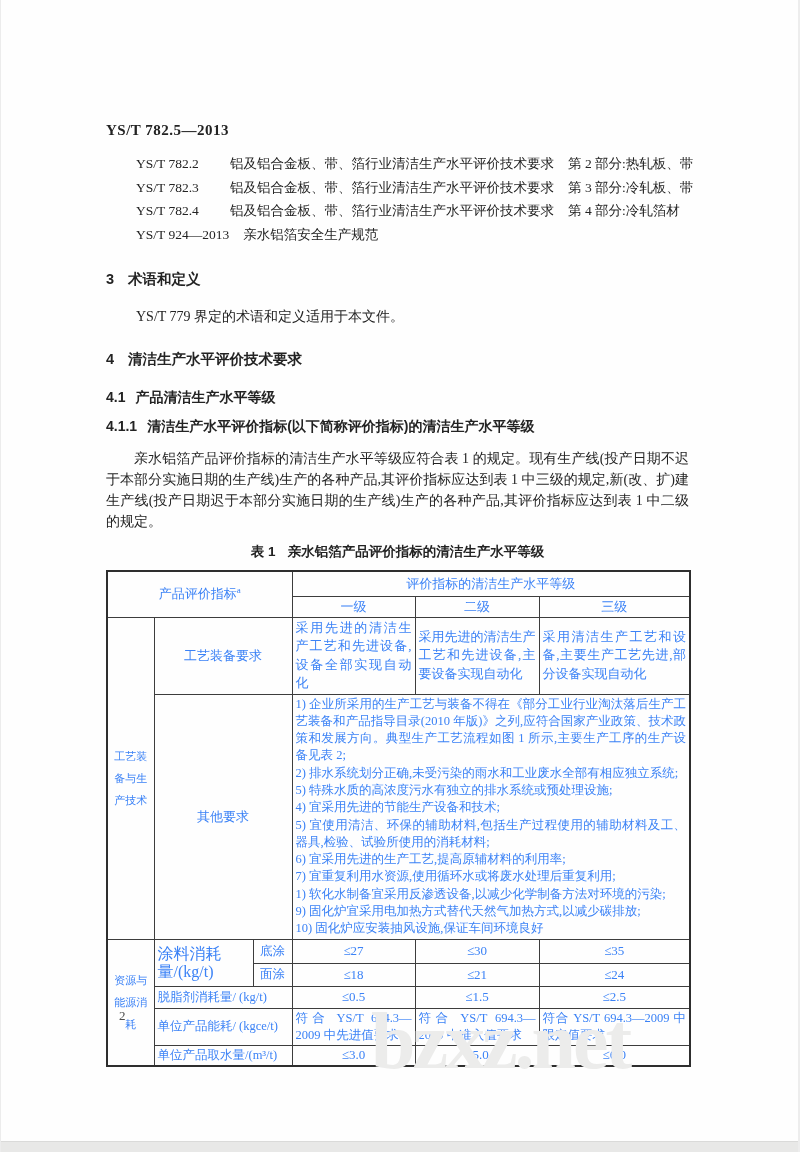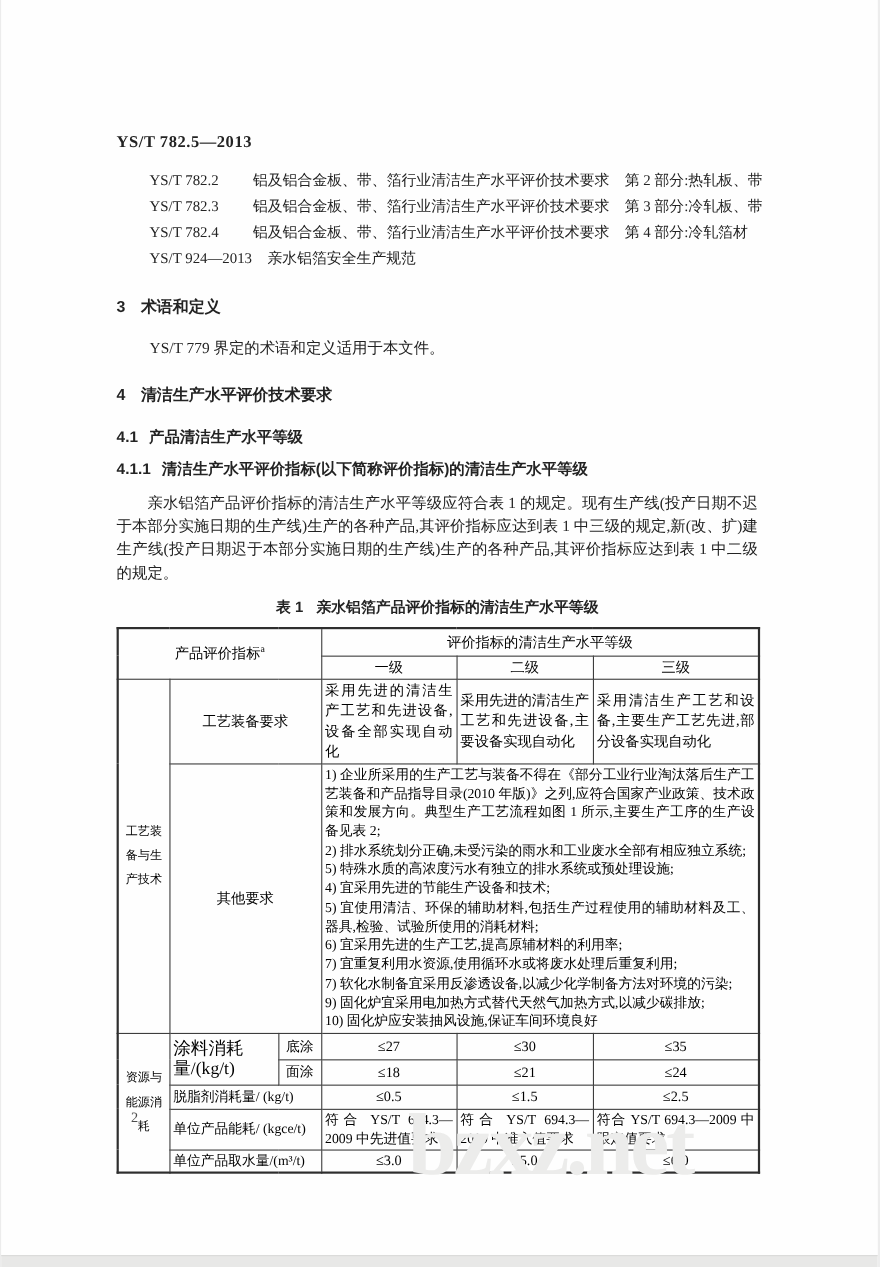--- a/index.html
+++ b/index.html
@@ -29,21 +29,21 @@
   .h2 .sec-num { margin-right:10px; }
   .body-line { margin-top:19px; padding-left:30px; font-size:14px; }
   .spacer-s3 { margin-top:24px; }
   .para { margin-top:12px; font-size:14px; line-height:21px; text-align:justify; text-indent:2em; }
 
   .tbl-caption { margin-top:11px; text-align:center; font-family:"Liberation Sans", sans-serif;
                  font-weight:bold; font-size:13.5px; }
   .tbl-caption .cap-label { margin-right:12px; }
 
   table.t1 { margin-top:9px; border-collapse:collapse; table-layout:fixed; width:583px;
-             border:2px solid #2e2e2e; font-size:13px; color:#000000; }
+             border:2px solid #2e2e2e; font-size:13px; color:#3b82f6; }
   table.t1 td { border:1px solid #3d3d3d; vertical-align:middle; padding:1px 3px; overflow:hidden; }
   col.cA{width:47px;} col.cB1{width:99px;} col.cB2{width:39px;}
   col.cC{width:123px;} col.cD{width:124px;} col.cE{width:151px;}
 
   td.hdr { text-align:center; font-size:13px; }
   tr.h-row1 td { height:25px; }
   tr.h-row2 td { height:18px; font-size:13px; }
   td.ind-hdr sup { font-size:9px; }
 
   td.cat { text-align:center; word-break:break-all; line-height:22px; font-size:11px; padding:0 5px; }
@@ -152,21 +152,21 @@
         <tr>
           <td colspan="2" class="lbl-c">其他要求</td>
           <td colspan="3" class="other-cell">
             <div class="other-item">1) 企业所采用的生产工艺与装备不得在《部分工业行业淘汰落后生产工艺装备和产品指导目录(2010 年版)》之列,应符合国家产业政策、技术政策和发展方向。典型生产工艺流程如图 1 所示,主要生产工序的生产设备见表 2;</div>
             <div class="other-item">2) 排水系统划分正确,未受污染的雨水和工业废水全部有相应独立系统;</div>
             <div class="other-item">5) 特殊水质的高浓度污水有独立的排水系统或预处理设施;</div>
             <div class="other-item">4) 宜采用先进的节能生产设备和技术;</div>
             <div class="other-item">5) 宜使用清洁、环保的辅助材料,包括生产过程使用的辅助材料及工、器具,检验、试验所使用的消耗材料;</div>
             <div class="other-item">6) 宜采用先进的生产工艺,提高原辅材料的利用率;</div>
             <div class="other-item">7) 宜重复利用水资源,使用循环水或将废水处理后重复利用;</div>
-            <div class="other-item">7) 软化水制备宜采用反渗透设备,以减少化学制备方法对环境的污染;</div>
+            <div class="other-item">1) 软化水制备宜采用反渗透设备,以减少化学制备方法对环境的污染;</div>
             <div class="other-item">9) 固化炉宜采用电加热方式替代天然气加热方式,以减少碳排放;</div>
             <div class="other-item">10) 固化炉应安装抽风设施,保证车间环境良好</div>
           </td>
         </tr>
 
         <tr class="r-coat1">
           <td rowspan="5" class="cat">资源与能源消耗</td>
           <td rowspan="2" class="coat-lbl">涂料消耗量/(kg/t)</td>
           <td class="sub">底涂</td>
           <td class="val">≤27</td>

